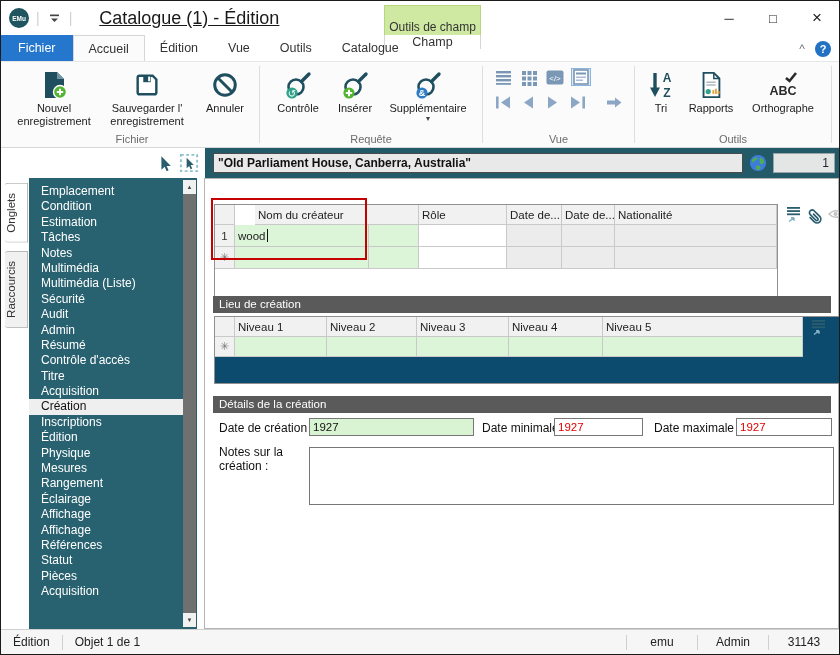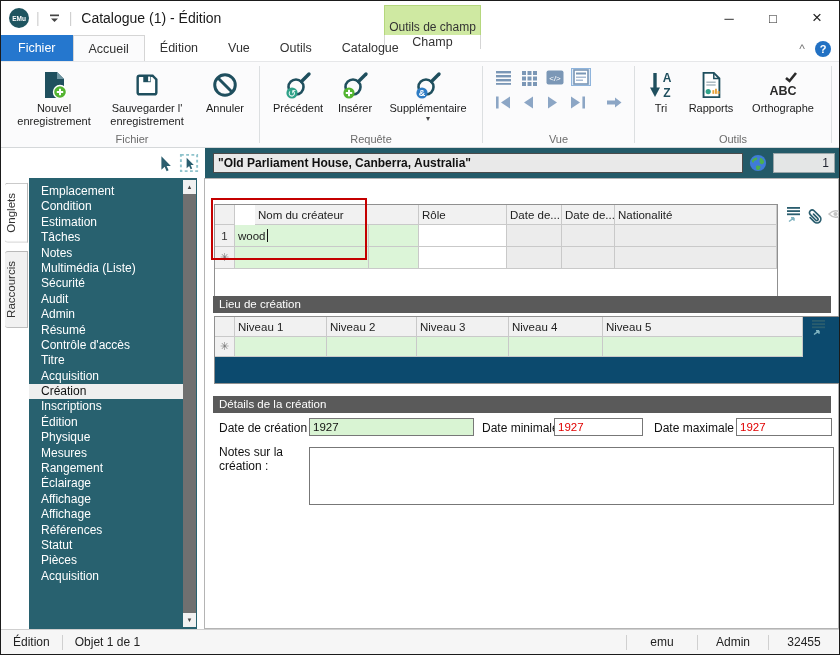--- a/index.html
+++ b/index.html
@@ -4,21 +4,21 @@
 <style>
   * { margin:0; padding:0; box-sizing:border-box; }
   html,body { width:840px; height:655px; font-family:"Liberation Sans", sans-serif; background:#fff; }
   .window { width:840px; height:655px; border:1px solid #1b1b1b; background:#fff; position:relative; overflow:hidden; }
 
   
   .titlebar { height:34px; background:#fff; display:flex; align-items:center; padding-left:8px; position:relative; }
   .logo { width:20px; height:20px; border-radius:50%; background:#1F5560; color:#fff; font-size:6.5px; font-weight:bold; display:flex; align-items:center; justify-content:center; }
   .tsep { color:#d0d0d0; font-size:14px; margin:0 7px; }
   .qat { width:15px; height:15px; display:flex; align-items:center; justify-content:center; }
-  .title-text { font-size:14px; color:#1a1a1a; margin-left:2px; }
+  .title-text { font-size:18px; color:#1a1a1a; margin-left:20px;text-decoration:underline; }
   .ctx-group { position:absolute; left:383px; top:4px; width:97px; height:44px; background:#cfe9a2; border:1px solid #b5d77d; display:flex; align-items:center; justify-content:center; font-size:12px; color:#333; }
   .winctl { margin-left:auto; display:flex; height:34px; }
   .winctl span { width:44px; display:flex; align-items:center; justify-content:center; font-size:13px; color:#222; }
   .winctl .close { font-size:17px; }
 
   
   .tabrow { height:27px; background:#fff; display:flex; align-items:stretch; position:relative; border-bottom:1px solid #e6e7e9; }
   .tab { padding:0 15px; display:flex; align-items:center; font-size:12.5px; color:#333; }
   .tab.fichier { background:#2577CE; color:#fff; padding:0 17px; }
   .tab.sel { background:#fbfbfc; border:1px solid #d5d5d5; border-bottom:none; }
@@ -185,21 +185,21 @@
     <div class="rgroup">
       <div class="bigbtn w64">
         <span class="bicon">
           <svg width="30" height="30" viewBox="0 0 30 30">
               <circle cx="13" cy="17" r="7.5" fill="none" stroke="#1F4F5E" stroke-width="2.6"></circle>
               <line x1="18.5" y1="11.5" x2="26" y2="4" stroke="#1F4F5E" stroke-width="3.4" stroke-linecap="round"></line>
               <circle cx="9" cy="23" r="5.6" fill="#2FA289"></circle>
               <text x="9" y="26.6" font-size="10" fill="#fff" text-anchor="middle">↺</text>
             </svg>
         </span>
-        <span>Précédent</span>
+        <span>Contrôle</span>
       </div>
       <div class="bigbtn w50">
         <span class="bicon">
           <svg width="30" height="30" viewBox="0 0 30 30">
               <circle cx="13" cy="17" r="7.5" fill="none" stroke="#1F4F5E" stroke-width="2.6"></circle>
               <line x1="18.5" y1="11.5" x2="26" y2="4" stroke="#1F4F5E" stroke-width="3.4" stroke-linecap="round"></line>
               <circle cx="9" cy="23" r="5.6" fill="#53B431"></circle>
               <path d="M9 19.8 v6.4 M5.8 23 h6.4" stroke="#fff" stroke-width="2"></path>
             </svg>
         </span>
@@ -373,20 +373,21 @@
       <div class="vtab">Raccourcis</div>
     </div>
 
     <div class="sidebar">
       <div id="sidebar-list">
           <div class="side-item">Emplacement</div>
           <div class="side-item">Condition</div>
           <div class="side-item">Estimation</div>
           <div class="side-item">Tâches</div>
           <div class="side-item">Notes</div>
+          <div class="side-item">Multimédia</div>
           <div class="side-item">Multimédia (Liste)</div>
           <div class="side-item">Sécurité</div>
           <div class="side-item">Audit</div>
           <div class="side-item">Admin</div>
           <div class="side-item">Résumé</div>
           <div class="side-item">Contrôle d'accès</div>
           <div class="side-item">Titre</div>
           <div class="side-item">Acquisition</div>
           <div class="side-item selected">Création</div>
           <div class="side-item">Inscriptions</div>
@@ -513,16 +514,16 @@
   <div class="statusbar">
     <span class="scell">Édition</span>
     <span class="ssep"></span>
     <span class="scell">Objet 1 de 1</span>
     <span class="sspace"></span>
     <span class="ssep"></span>
     <span class="sright">emu</span>
     <span class="ssep"></span>
     <span class="sright">Admin</span>
     <span class="ssep"></span>
-    <span class="sright">32455</span>
+    <span class="sright">31143</span>
   </div>
 
 </div>
 
 </body></html>

